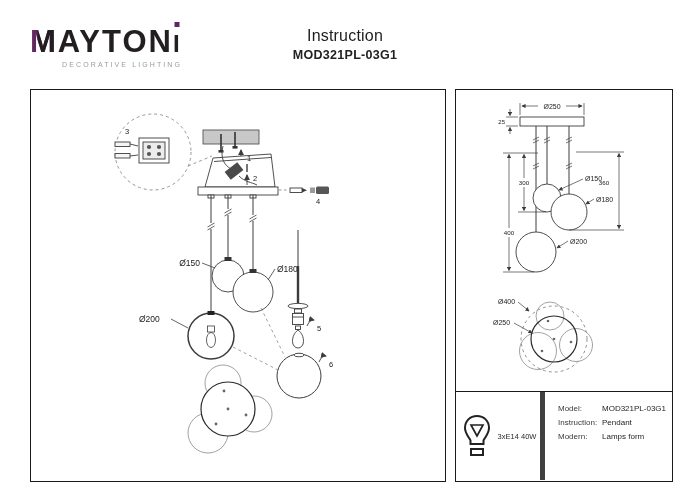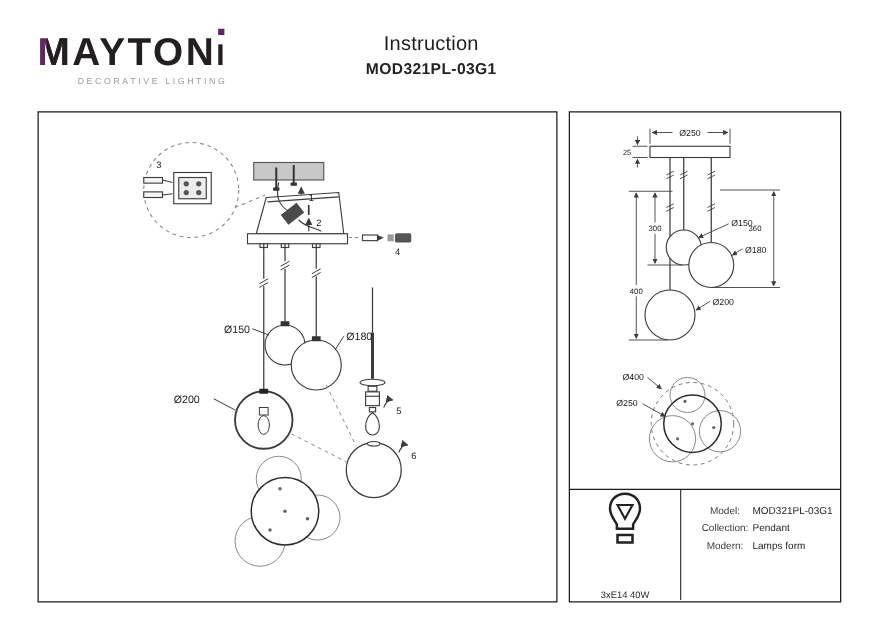--- a/index.html
+++ b/index.html
@@ -22,23 +22,23 @@
   
   .box{position:absolute;border:1px solid #1a1a1a;background:#fff;}
   .box-left{left:30px;top:89px;width:414px;height:391px;}
   .box-right{left:455px;top:89px;width:216px;height:391px;}
 
   svg{display:block;}
   svg text{font-family:"Liberation Sans",sans-serif;fill:#222;}
 
   
   .spec{position:absolute;left:0;top:301px;width:100%;height:89px;border-top:1px solid #1a1a1a;display:flex;box-sizing:border-box;}
-  .spec-left{width:89px;border-right:1px solid #404040;display:flex;flex-direction:column;align-items:center;justify-content:space-between;gap:4px;box-sizing:border-box;}
+  .spec-left{width:89px;border-right:5px solid #404040;display:flex;flex-direction:row;align-items:center;justify-content:center;gap:4px;box-sizing:border-box;}
   .bulb-label{font-size:7.5px;color:#2a2a2a;}
-  .spec-right{flex:1;padding:12px 4px 0 13px;font-size:8px;color:#2a2a2a;text-align:center;}
+  .spec-right{flex:1;padding:12px 4px 0 13px;font-size:8px;color:#2a2a2a;}
   .spec-row{display:flex;align-items:flex-start;margin-bottom:5px;}
   .spec-lbl{width:44px;flex:0 0 44px;color:#3a3a3a;}
   .spec-val{color:#1e1e1e;}
   .spec-row.tight{margin-top:-2px;margin-bottom:0;}
   .icon-cell{width:44px;flex:0 0 44px;}
 </style>
 </head>
 <body>
 
 <div class="page">
@@ -288,21 +288,21 @@
           <rect x="11" y="36" width="12" height="6" fill="none" stroke="#222" stroke-width="2"></rect>
         </svg>
         <div class="bulb-label">3xE14 40W</div>
       </div>
       <div class="spec-right">
         <div class="spec-row">
           <span class="spec-lbl">Model:</span>
           <span class="spec-val">MOD321PL-03G1</span>
         </div>
         <div class="spec-row">
-          <span class="spec-lbl">Collection:</span>
+          <span class="spec-lbl">Instruction:</span>
           <span class="spec-val">Pendant</span>
         </div>
         <div class="spec-row">
           <span class="spec-lbl">Modern:</span>
           <span class="spec-val">Lamps form</span>
         </div>
       </div>
     </div>
   </div>
 

